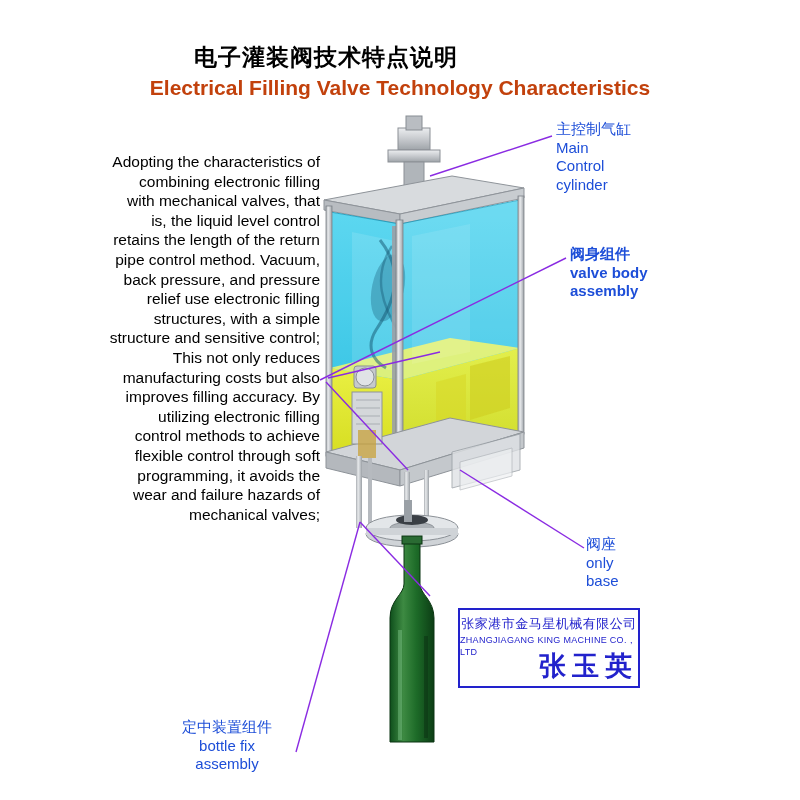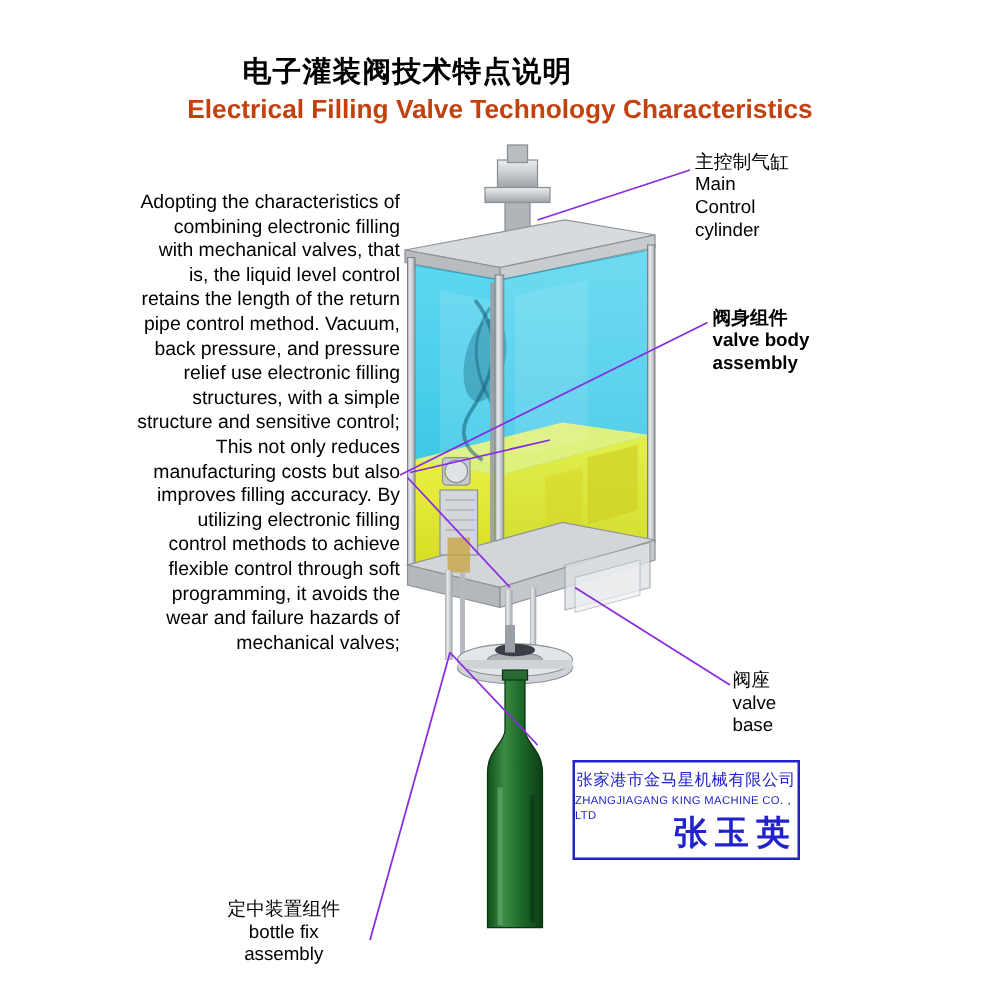--- a/index.html
+++ b/index.html
@@ -47,21 +47,21 @@
     width: 212px;
     font-family: "Liberation Sans", sans-serif;
     font-size: 15.5px;
     line-height: 19.6px;
     color: #000000;
     text-align: right;
   }
   
   .callout {
     position: absolute;
-    color: #000000;
+    color: #1d4ed8;
     font-size: 15px;
     line-height: 18.5px;
     font-family: "Liberation Sans", sans-serif;
   }
   .callout .cn {
     font-family: "DejaVu Sans", sans-serif;
     font-size: 15px;
   }
   #callout-main-cylinder { left: 556px; top: 120px; }
   #callout-valve-body   { left: 570px; top: 245px; font-weight: bold; }
@@ -267,21 +267,21 @@
   </div>
 
   <div class="callout" id="callout-valve-body">
     <div class="cn">阀身组件</div>
     <div>valve body</div>
     <div>assembly</div>
   </div>
 
   <div class="callout" id="callout-valve-base">
     <div class="cn">阀座</div>
-    <div>valve</div>
+    <div>only</div>
     <div>base</div>
   </div>
 
   <div class="callout" id="callout-bottle-fix">
     <div class="cn">定中装置组件</div>
     <div>bottle fix</div>
     <div>assembly</div>
   </div>
 
   <div class="stamp">

